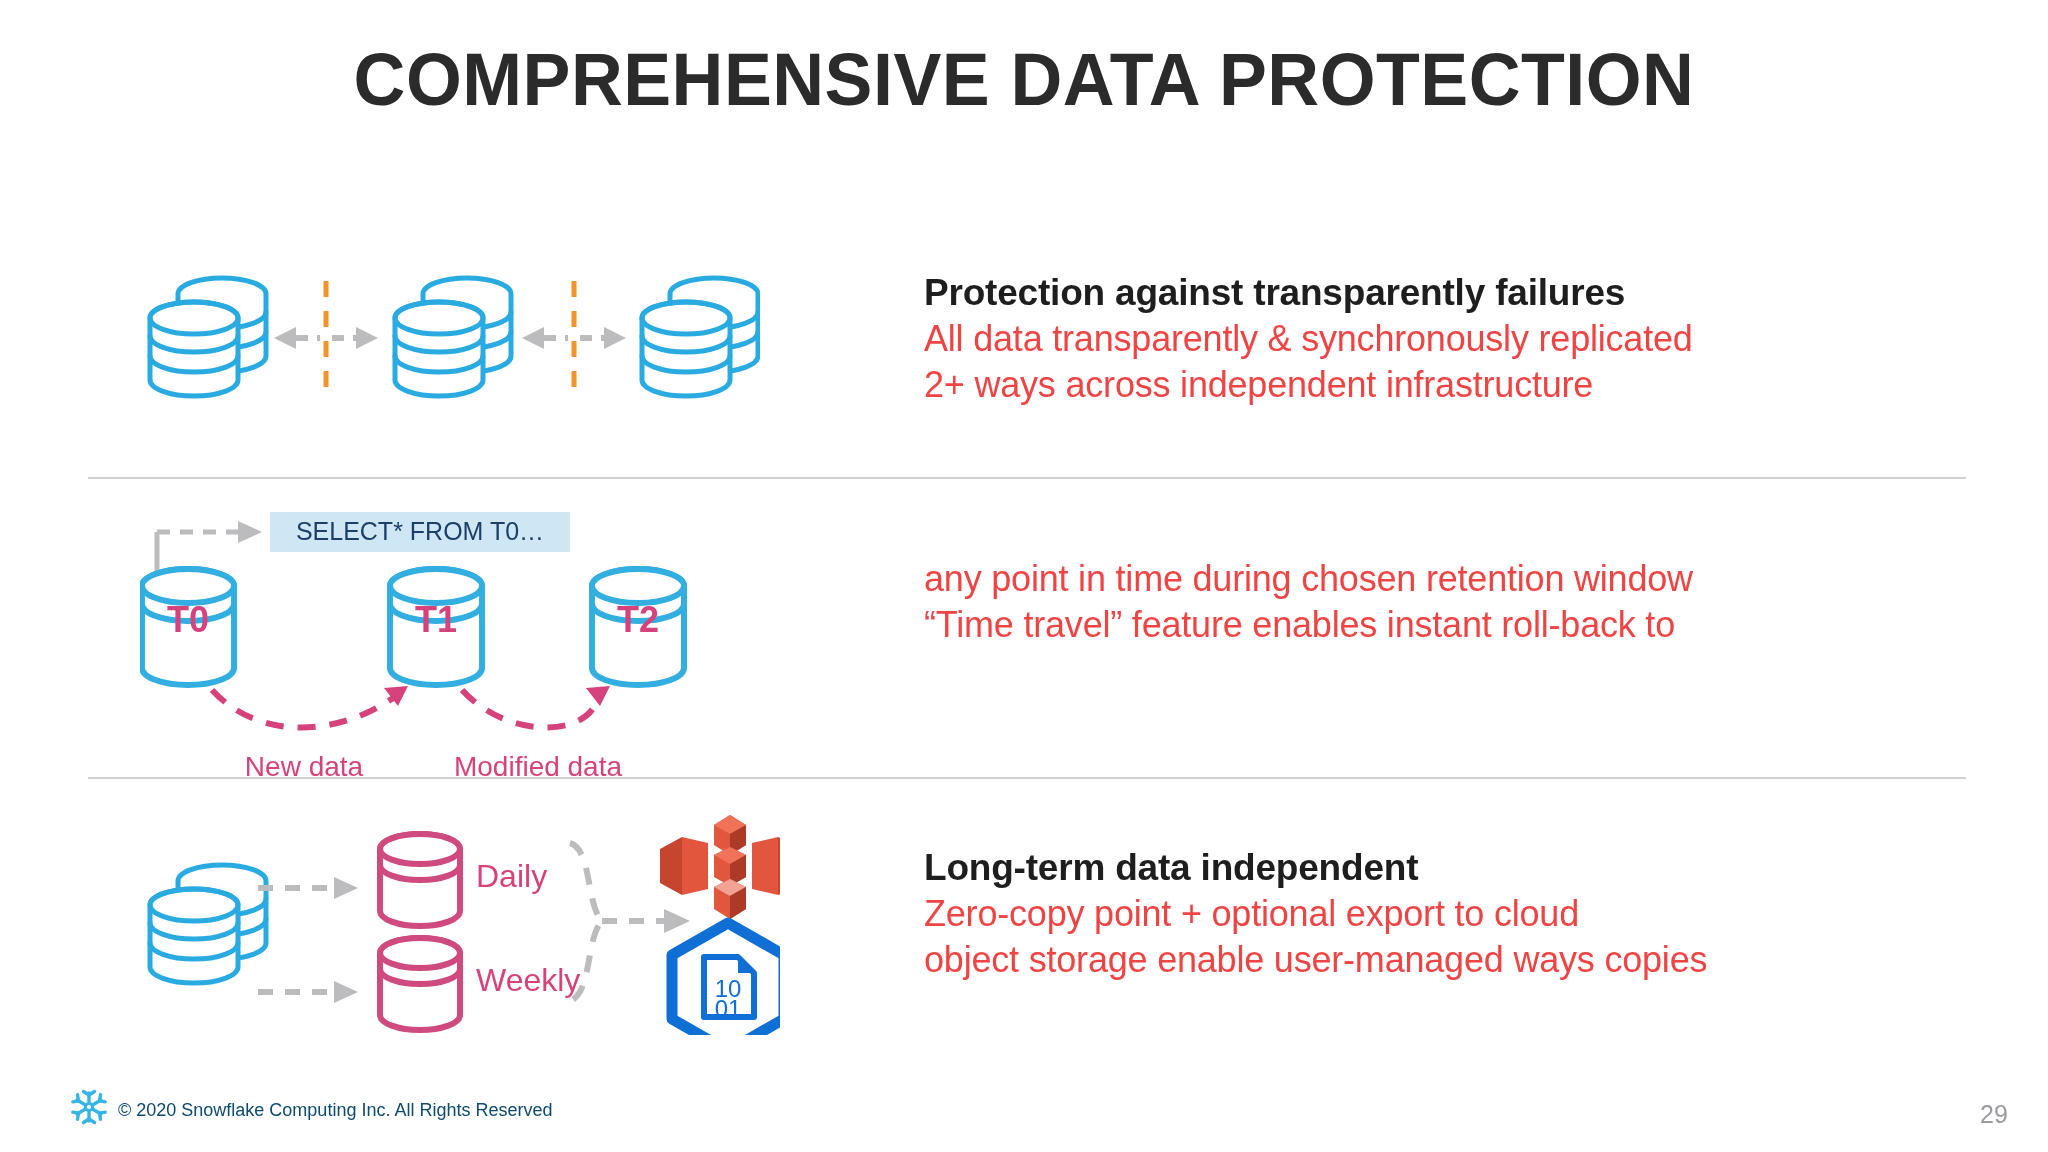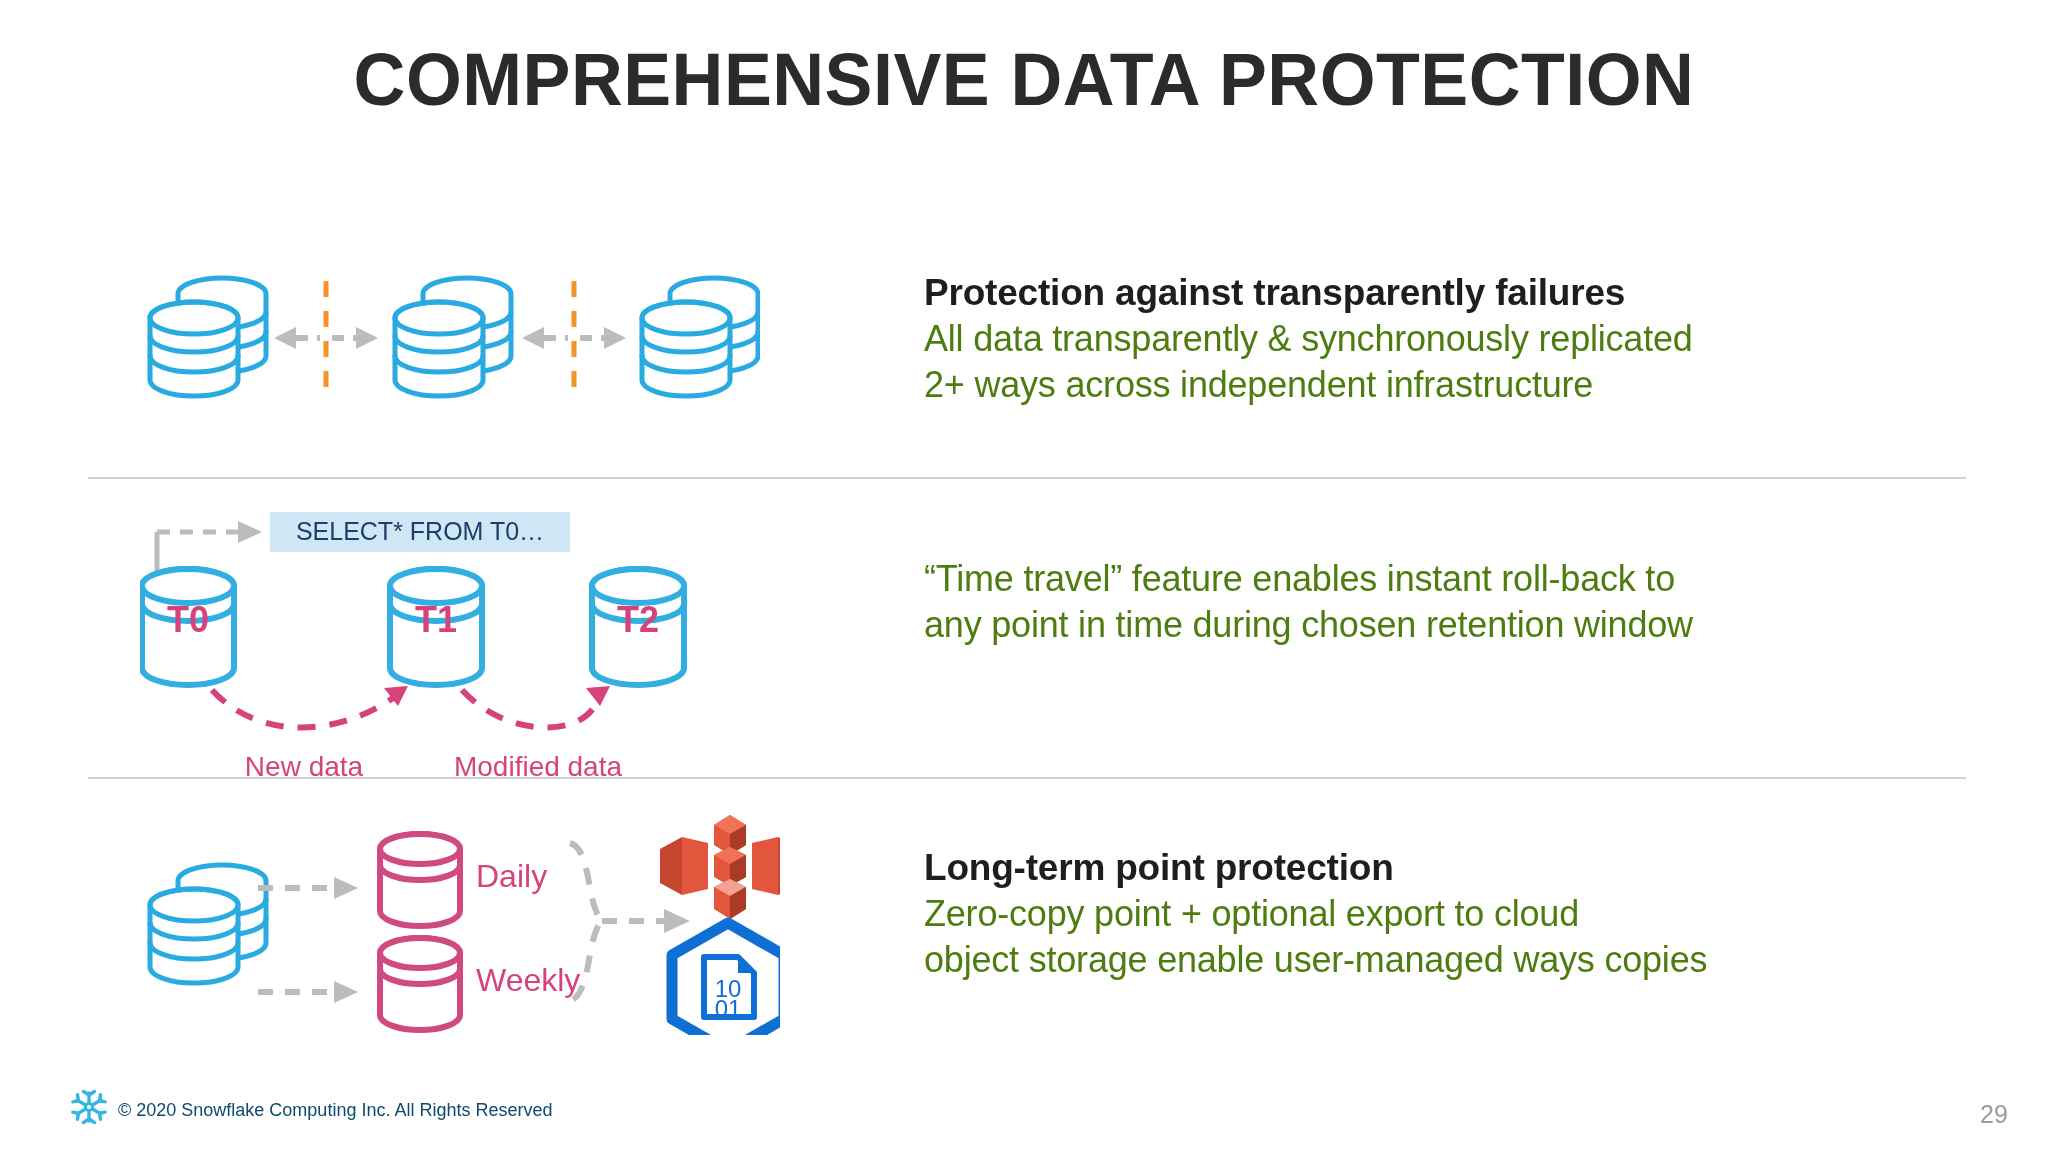--- a/index.html
+++ b/index.html
@@ -64,21 +64,21 @@
     line-height: 46px;
     font-weight: bold;
     color: #1e1e1e;
     letter-spacing: -0.2px;
     white-space: nowrap;
   }
   .feature-line {
     font-size: 36px;
     line-height: 46px;
     font-weight: normal;
-    color: #4d7c0f;
+    color: #ef4444;
     letter-spacing: -0.2px;
     white-space: nowrap;
   }
 
   
   .diagram {
     position: absolute;
     left: 140px;
   }
   #diagram-1 { top: 258px; }
@@ -311,26 +311,26 @@
     </svg>
   </div>
 
   <div class="text-block" id="text-1">
     <div class="feature-heading">Protection against transparently failures</div>
     <div class="feature-line">All data transparently &amp; synchronously replicated</div>
     <div class="feature-line">2+ ways across independent infrastructure</div>
   </div>
 
   <div class="text-block" id="text-2">
+    <div class="feature-line">any point in time during chosen retention window</div>
     <div class="feature-line">“Time travel” feature enables instant roll-back to</div>
-    <div class="feature-line">any point in time during chosen retention window</div>
   </div>
 
   <div class="text-block" id="text-3">
-    <div class="feature-heading">Long-term point protection</div>
+    <div class="feature-heading">Long-term data independent</div>
     <div class="feature-line">Zero-copy point + optional export to cloud</div>
     <div class="feature-line">object storage enable user-managed ways copies</div>
   </div>
 
   <div class="footer-logo">
     <svg width="38" height="38" viewBox="0 0 38 38">
       <g stroke="#36b5e5" stroke-width="3.4" stroke-linecap="round" fill="none">
         <line x1="19" y1="5" x2="19" y2="33"></line>
         <line x1="7" y1="12" x2="31" y2="26"></line>
         <line x1="31" y1="12" x2="7" y2="26"></line>

